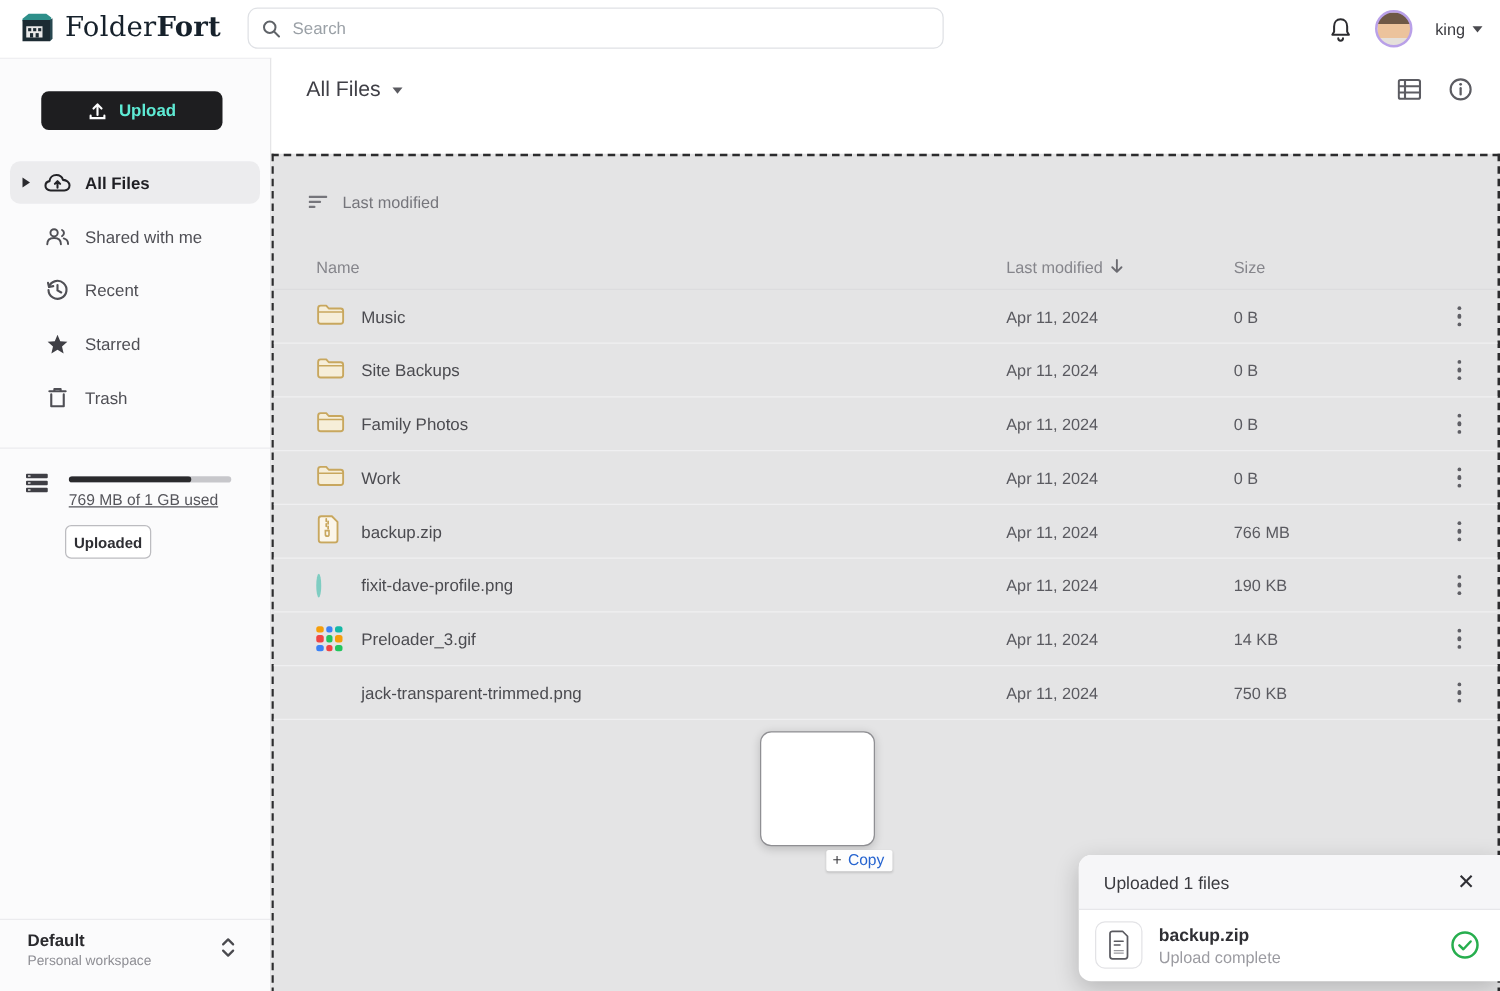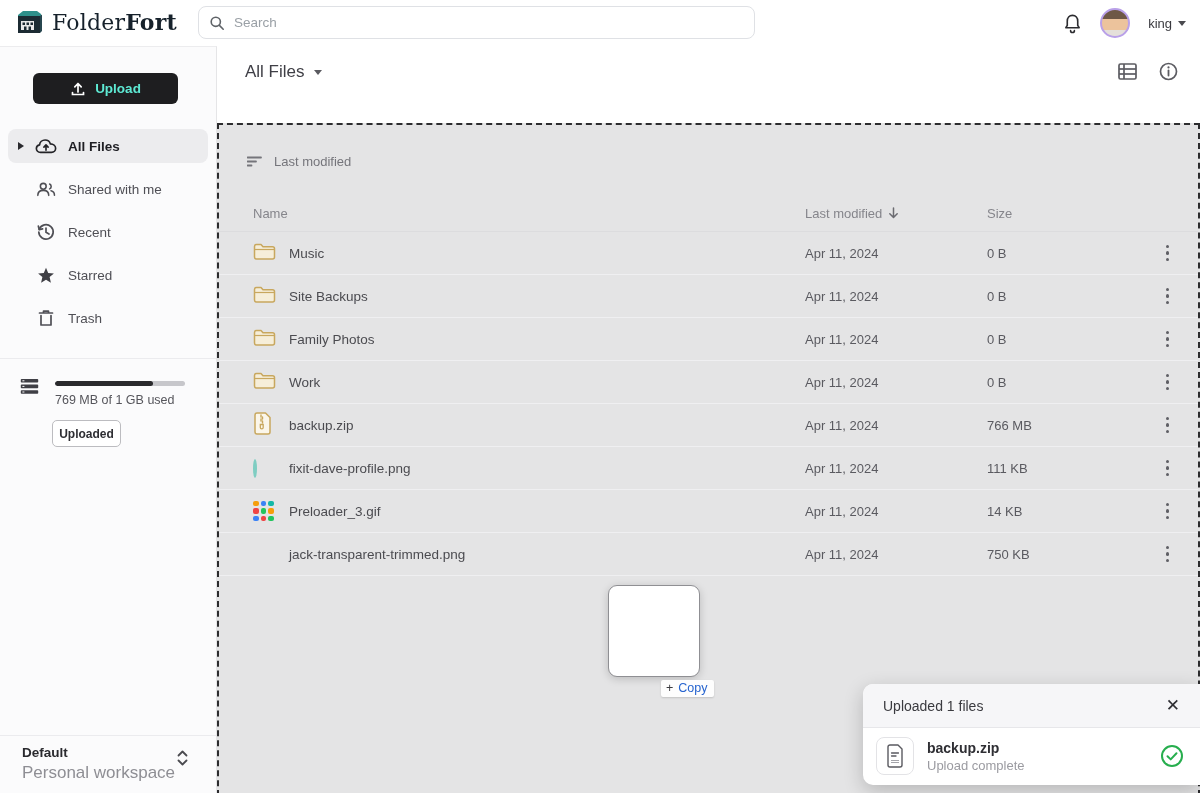--- a/index.html
+++ b/index.html
@@ -34,27 +34,27 @@
               border-radius:8px; color:#4f4f55; font-size:13.5px; }
   .nav-item.selected { background:#ececee; color:#1f1f24; font-weight:700; }
   .nav-item .expander { position:absolute; left:10px; width:0; height:0; border-top:4.5px solid transparent;
                         border-bottom:4.5px solid transparent; border-left:6px solid #2a2a2e; }
   .nav-ic { width:22px; display:flex; justify-content:center; margin-left:27px; margin-right:11px; }
   .side-divider { position:absolute; left:0; width:216px; border-top:1px solid #ebebee; }
   .storage { position:absolute; top:325px; left:0; width:216px; }
   .storage-ic { position:absolute; left:20px; top:6px; }
   .progress { position:absolute; left:55px; top:9px; width:130px; height:5px; border-radius:3px; background:#c7c7cb; overflow:hidden; }
   .progress > div { height:100%; background:#2a2a2d; border-radius:3px; }
-  .usage { position:absolute; left:55px; top:21px; font-size:12.5px; color:#55555b; white-space:nowrap; }
+  .usage { position:absolute; left:55px; top:21px; font-size:12.5px; color:#55555b; white-space:nowrap;text-decoration:underline; }
   .upgrade-btn { position:absolute; left:52px; top:48px; width:69px; height:27px; background:#fff; border:1px solid #bcbcc0;
                  border-radius:5px; font-size:12px; font-weight:700; color:#2e2e33; cursor:pointer;
                  font-family:"Liberation Sans", sans-serif; }
   .workspace { position:absolute; bottom:0; left:0; width:216px; height:58px; border-top:1px solid #ebebee; }
   .ws-name { position:absolute; left:22px; top:9px; font-size:13.5px; font-weight:700; color:#2a2a2e; }
-  .ws-type { position:absolute; left:22px; top:27px; font-size:17px; color:#8e8e94; }
+  .ws-type { position:absolute; left:22px; top:27px; font-size:11px; color:#8e8e94; }
   .ws-toggle { position:absolute; right:28px; top:14px; display:flex; flex-direction:column; gap:2px; cursor:pointer; color:#4a4a4f; }
 
   
   .toolbar { position:absolute; top:46px; left:217px; width:983px; height:54px; background:#fff; }
   .page-title { position:absolute; left:28px; top:16px; font-size:17px; color:#3f3f46; display:flex; align-items:center; gap:9px; cursor:pointer; }
   .tb-icons { position:absolute; right:22px; top:16px; display:flex; gap:22px; align-items:center; }
 
   
   .dropzone { position:absolute; top:100px; left:217px; width:983px; height:693px; background:#e4e4e5;
               border:2px dashed #2c2c2e; z-index:1;margin-top:23px; }
@@ -385,21 +385,21 @@
           </span>
     </div>
 
     <div class="row">
       <span></span>
       <span>
     <span class="thumb-avatar"></span>
   </span>
       <span class="cell-name">fixit-dave-profile.png</span>
       <span class="cell-mod">Apr 11, 2024</span>
-      <span class="cell-size">111 KB</span>
+      <span class="cell-size">190 KB</span>
       <span class="cell-menu">
             <span class="dots">
               <i></i>
               <i></i>
               <i></i>
             </span>
           </span>
     </div>
 
     <div class="row">

